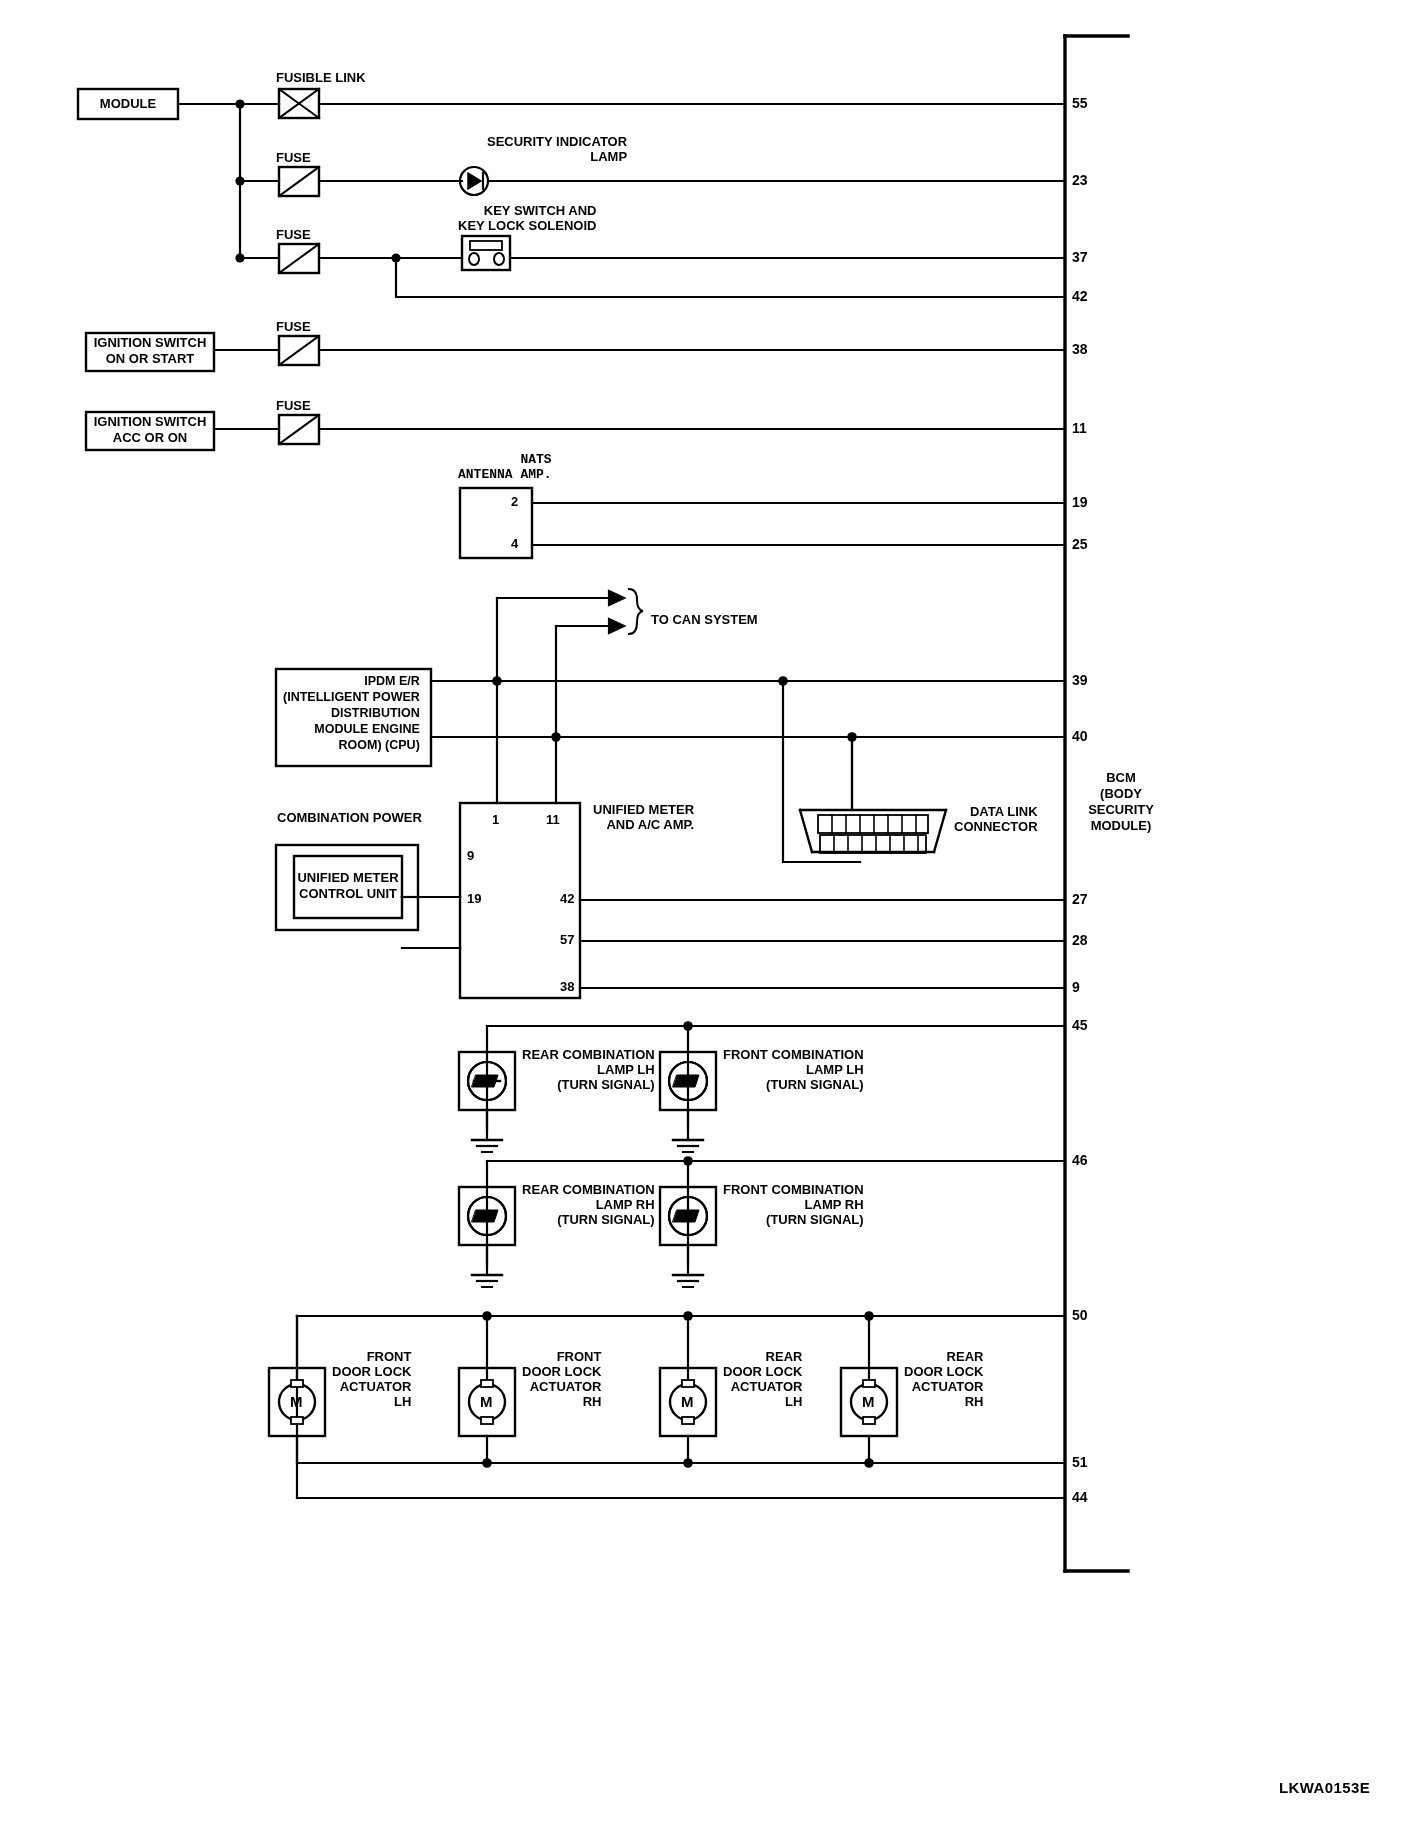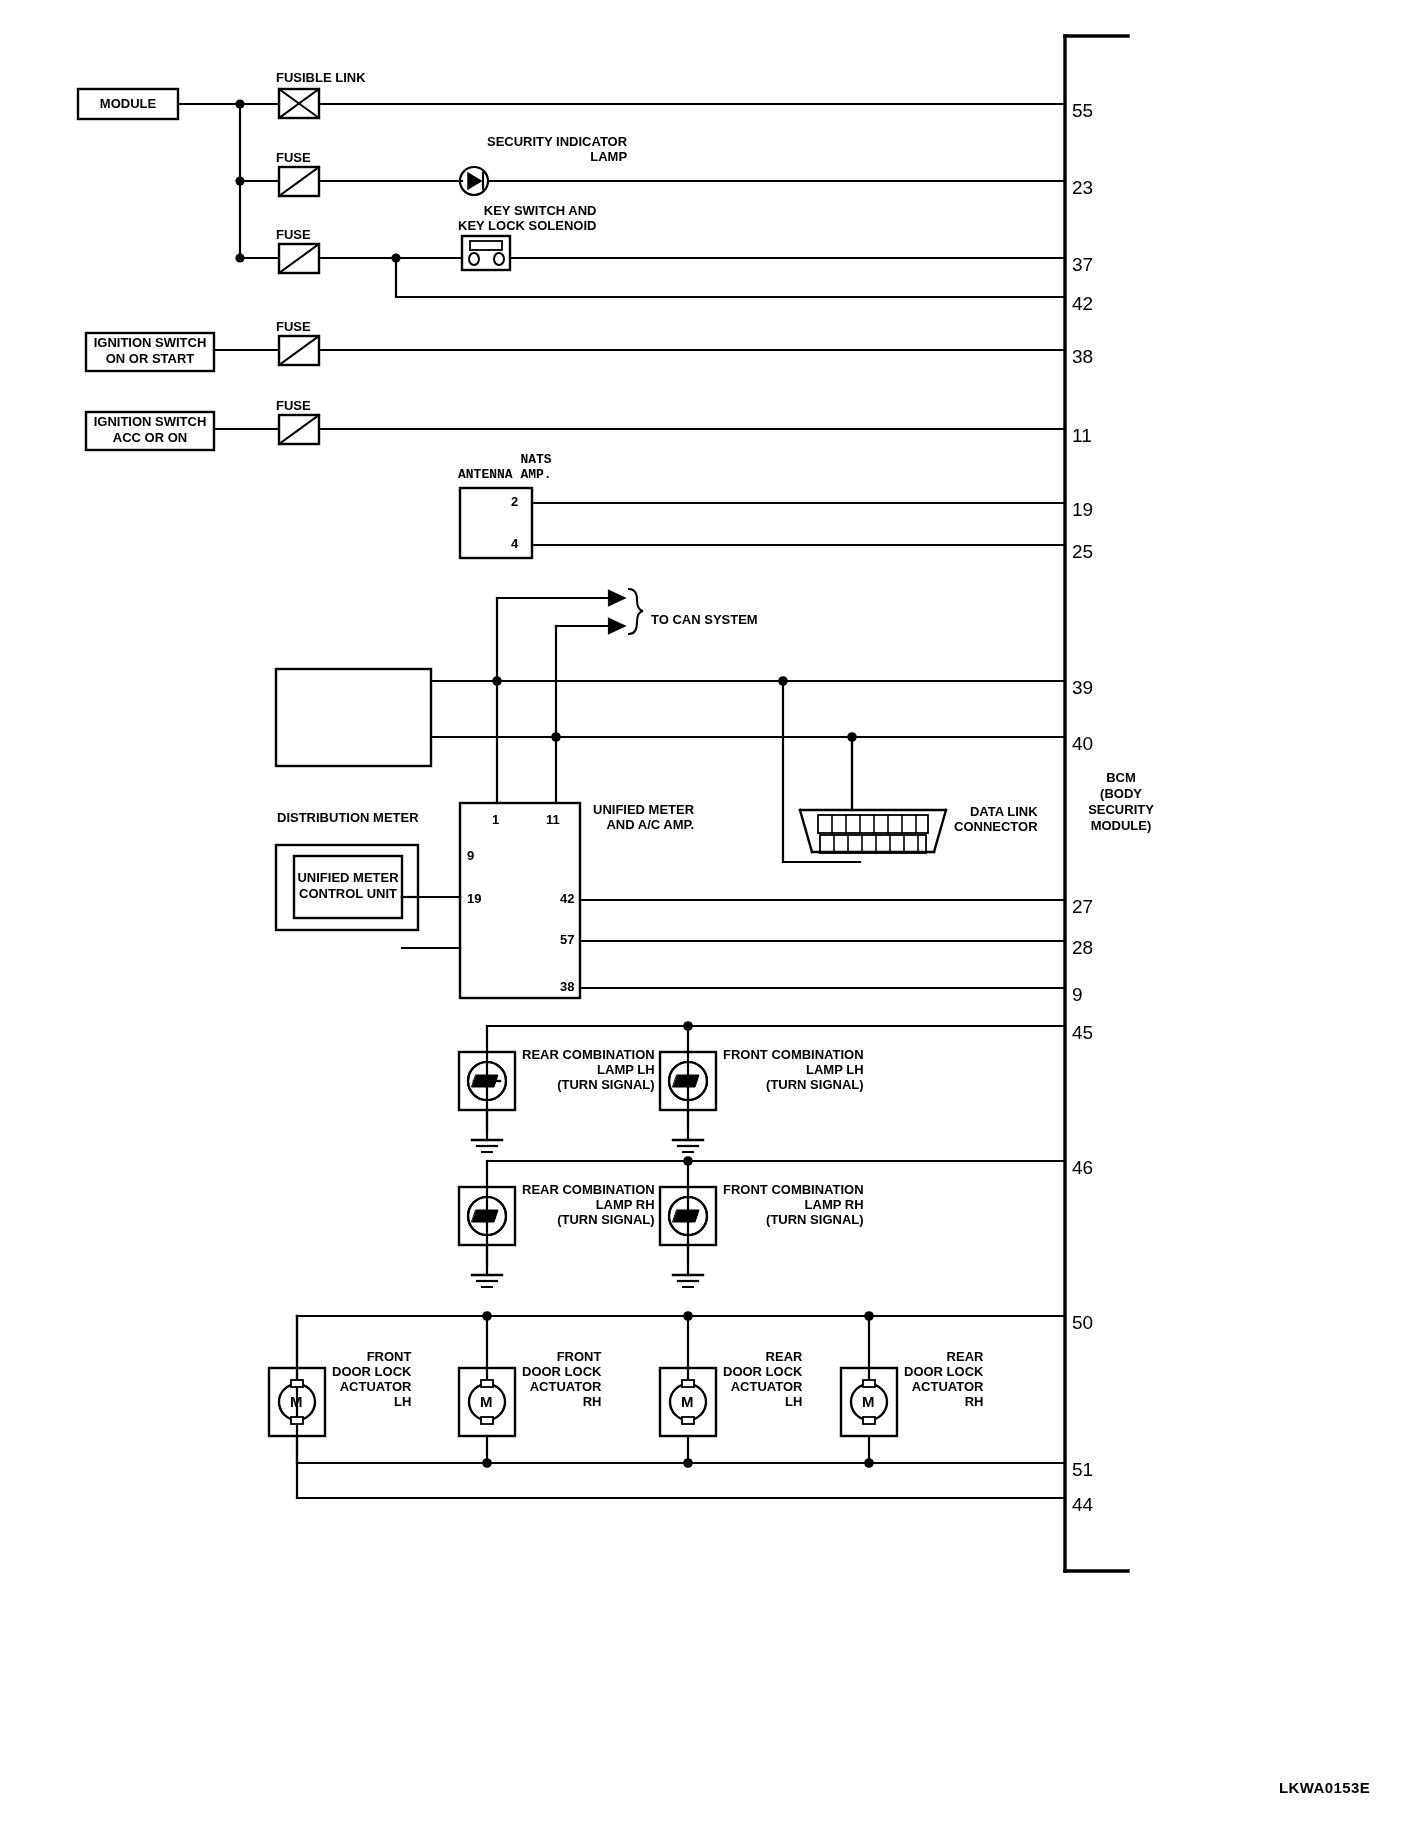--- a/index.html
+++ b/index.html
@@ -2,21 +2,21 @@
 <html><head>
 <meta charset="utf-8">
 <style>
   html,body{margin:0;padding:0;background:#fff;}
   body{font-family:"Liberation Sans",sans-serif;}
   #page{position:relative;width:1408px;height:1828px;background:#fff;overflow:hidden;}
   #svgroot{position:absolute;left:0;top:0;width:1408px;height:1828px;}
   .lbl{position:absolute;font-family:"Liberation Sans",sans-serif;font-weight:bold;
        font-size:13px;line-height:15px;color:#000;white-space:pre;text-align:right;}
   .lbl.sm{font-size:12.5px;}
-  .lbl.pin{font-size:19px;font-weight:normal;margin-top:7px;}
+  .lbl.pin{font-size:14px;font-weight:bold;}
   .lbl.num{font-size:13px;font-weight:bold;}
   .lbl.ctr{text-align:center;}
   .lbl.code{font-weight:bold;font-size:15px;letter-spacing:.4px;}
   .boxlbl{position:absolute;font-size:13px;font-weight:bold;text-align:center;
           line-height:16px;white-space:pre;}
 </style>
 </head>
 <body>
 
 <div id="page">
@@ -275,22 +275,27 @@
 ACC OR ON</div>
 <div class="lbl" style="left:276px;top:398px;">FUSE</div>
 
 <div class="lbl" style="left:458px;top:452px;font-family:Liberation Mono, monospace;">NATS
 ANTENNA AMP.</div>
 <div class="lbl num" style="left:511px;top:494px;">2</div>
 <div class="lbl num" style="left:511px;top:536px;">4</div>
 
 <div class="lbl" style="left:651px;top:612px;">TO CAN SYSTEM</div>
 
-
-<div class="lbl" style="left:277px;top:810px;">DISTRIBUTION METER</div>
+<div class="lbl sm" style="left:283px;top:673px;line-height:16px;">IPDM E/R
+(INTELLIGENT POWER
+DISTRIBUTION
+MODULE ENGINE
+ROOM) (CPU)</div>
+
+<div class="lbl" style="left:277px;top:810px;">COMBINATION POWER</div>
 <div class="boxlbl" style="left:294px;top:870px;width:108px;">UNIFIED METER
 CONTROL UNIT</div>
 
 <div class="lbl" style="left:593px;top:802px;">UNIFIED METER
 AND A/C AMP.</div>
 <div class="lbl num" style="left:492px;top:812px;">1</div>
 <div class="lbl num" style="left:546px;top:812px;">11</div>
 <div class="lbl num" style="left:467px;top:848px;">9</div>
 <div class="lbl num" style="left:467px;top:891px;">19</div>
 <div class="lbl num" style="left:560px;top:891px;">42</div>

